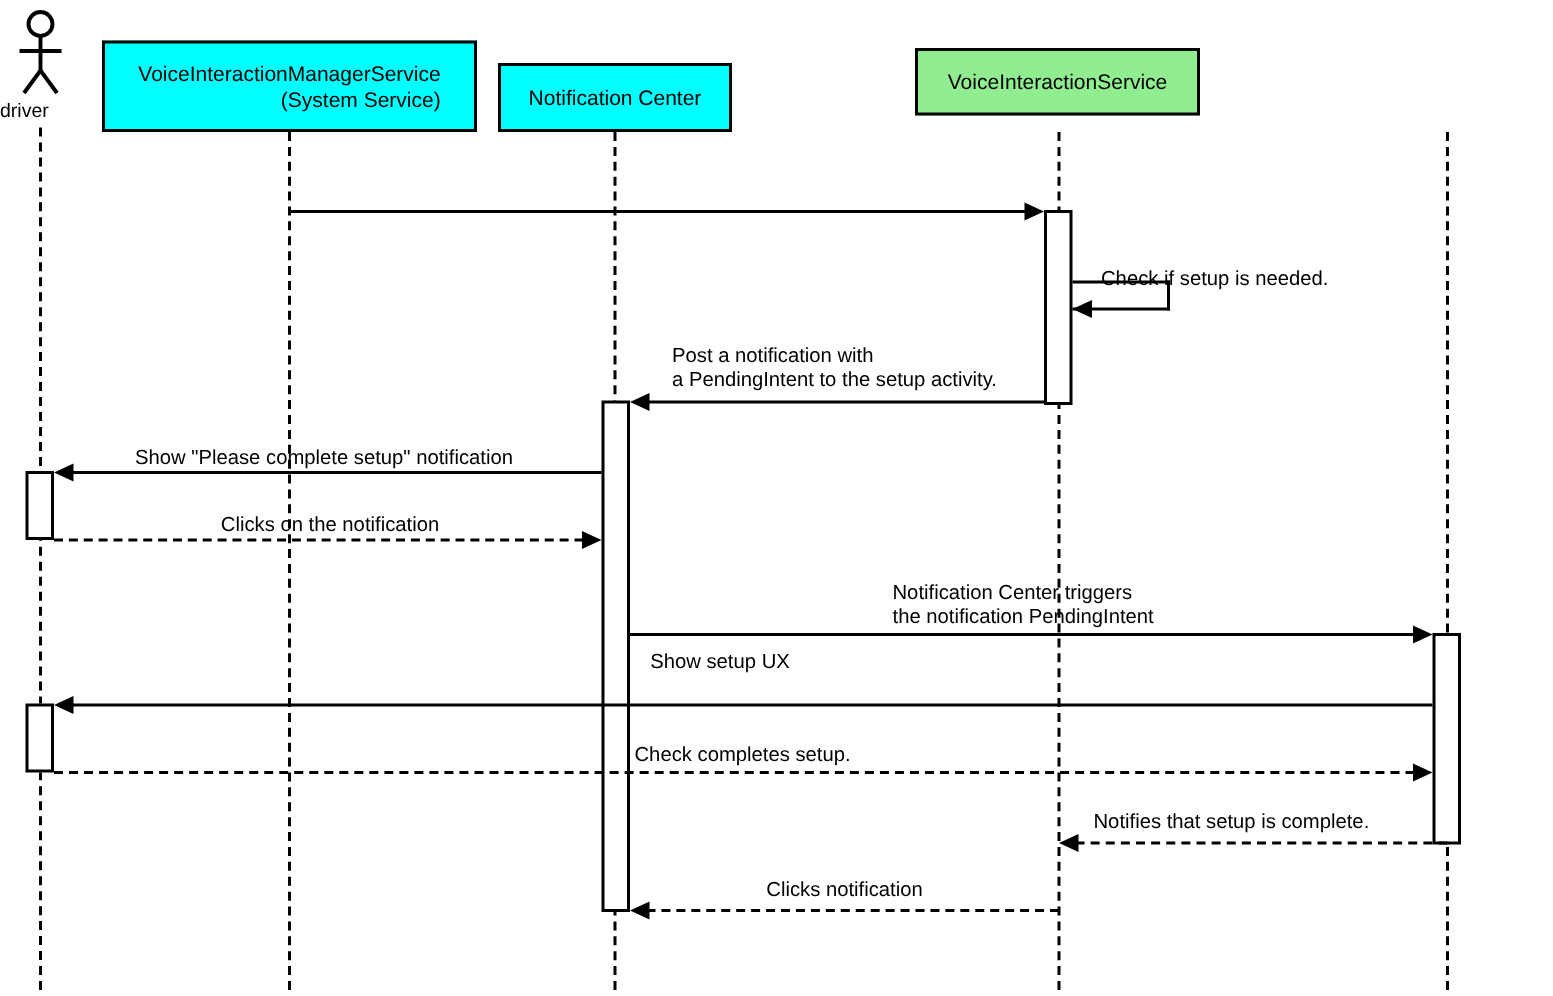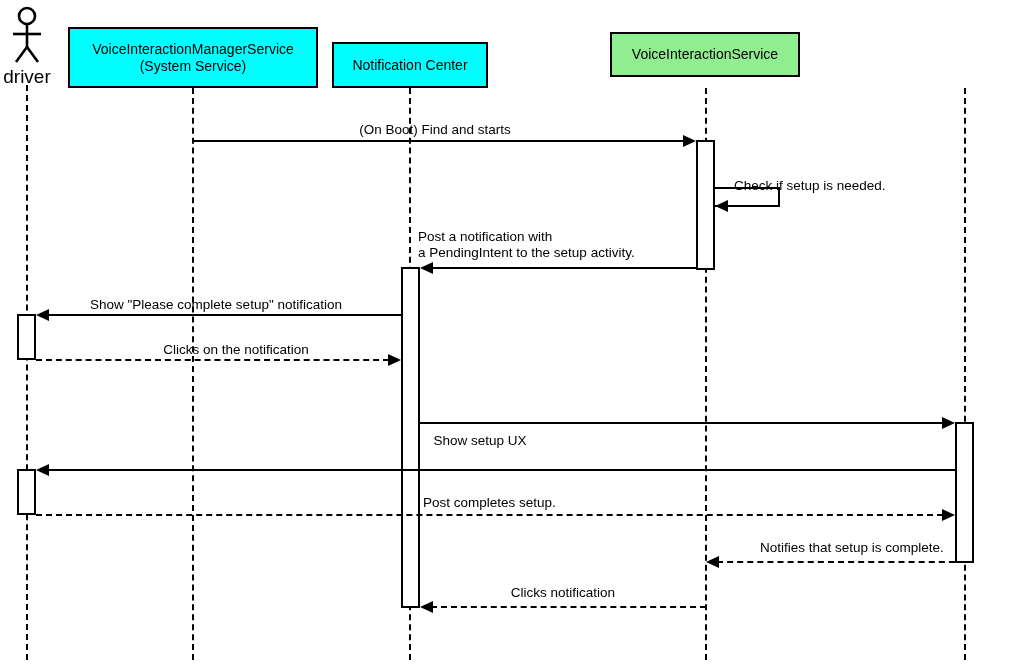--- a/index.html
+++ b/index.html
@@ -3,37 +3,37 @@
 <meta charset="utf-8">
 <style>
   html,body { margin:0; padding:0; background:#ffffff; }
   .canvas {
     position:relative; width:1035px; height:664px; background:#ffffff;
     font-family:"Liberation Sans", sans-serif; color:#000; overflow:hidden;
   }
   .lifeline { position:absolute; width:0; border-left:2px dashed #000; }
   .participant {
     position:absolute; border:2.5px solid #000; box-sizing:border-box;
-    display:flex; align-items:center; justify-content:center; text-align:center;
+    display:flex; align-items:center; justify-content:center; text-align:right;
     font-size:14px; line-height:17px; white-space:pre-line;
   }
   .participant.cyan  { background:#00ffff; }
   .participant.green { background:#90ee90; }
   .activation { position:absolute; background:#ffffff; border:2px solid #000; box-sizing:border-box; }
   .mline { position:absolute; height:0; border-top:2px solid #000; }
   .mline.dashed { border-top-style:dashed; }
   .selfmsg { position:absolute; border:2px solid #000; border-left:none; background:transparent; }
   .ah { position:absolute; width:0; height:0; border-top:6px solid transparent; border-bottom:6px solid transparent; }
   .ah.right { border-left:13px solid #000; }
   .ah.left  { border-right:13px solid #000; }
   .msg-label {
     position:absolute; font-size:13.5px; line-height:16px; white-space:pre-line;
   }
   .msg-label.center { text-align:center; }
-  .actor-label { position:absolute; font-size:19px; text-align:center; }
+  .actor-label { position:absolute; font-size:13px; }
   .actor-svg { position:absolute; }
 </style>
 </head>
 <body>
 
 <div class="canvas">
 
   <div class="lifeline" style="left:26px;top:85px;height:575px"></div>
   <div class="lifeline" style="left:192px;top:88px;height:572px"></div>
   <div class="lifeline" style="left:409px;top:88px;height:572px"></div>
@@ -59,53 +59,54 @@
   <div class="participant green" style="left:610px;top:32px;width:190px;height:45px">
     <span>VoiceInteractionService</span>
   </div>
 
   <div class="activation" style="left:696px;top:140px;width:19px;height:130px"></div>
   <div class="activation" style="left:401px;top:267px;width:19px;height:341px"></div>
   <div class="activation" style="left:17px;top:314px;width:19px;height:46px"></div>
   <div class="activation" style="left:17px;top:469px;width:19px;height:46px"></div>
   <div class="activation" style="left:955px;top:422px;width:19px;height:141px"></div>
 
-  <div class="msg-label center" style="left:335px;top:122px;width:200px">(On Boot) Find and starts</div>
   <div class="mline" style="left:193px;top:140px;width:495px"></div>
   <div class="ah right" style="left:683px;top:135px"></div>
 
   <div class="msg-label" style="left:734px;top:178px">Check if setup is needed.</div>
   <div class="selfmsg" style="left:715px;top:187px;width:63px;height:16px"></div>
   <div class="ah left" style="left:715px;top:200px"></div>
 
-  <div class="msg-label" style="left:418px;top:229px">Post a notification with
+  <div class="msg-label" style="left:448px;top:229px">Post a notification with
 a PendingIntent to the setup activity.</div>
   <div class="mline" style="left:431px;top:267px;width:265px"></div>
   <div class="ah left" style="left:420px;top:262px"></div>
 
   <div class="msg-label center" style="left:66px;top:297px;width:300px">Show "Please complete setup" notification</div>
   <div class="mline" style="left:47px;top:314px;width:354px"></div>
   <div class="ah left" style="left:36px;top:309px"></div>
 
-  <div class="msg-label center" style="left:136px;top:342px;width:200px">Clicks on the notification</div>
+  <div class="msg-label center" style="left:120px;top:342px;width:200px">Clicks on the notification</div>
   <div class="mline dashed" style="left:36px;top:359px;width:353px"></div>
   <div class="ah right" style="left:388px;top:354px"></div>
 
+  <div class="msg-label" style="left:595px;top:387px">Notification Center triggers
+the notification PendingIntent</div>
   <div class="mline" style="left:420px;top:422px;width:523px"></div>
   <div class="ah right" style="left:942px;top:417px"></div>
 
   <div class="msg-label center" style="left:420px;top:433px;width:120px">Show setup UX</div>
   <div class="mline" style="left:47px;top:469px;width:908px"></div>
   <div class="ah left" style="left:36px;top:464px"></div>
 
-  <div class="msg-label" style="left:423px;top:495px">Post completes setup.</div>
+  <div class="msg-label" style="left:423px;top:495px">Check completes setup.</div>
   <div class="mline dashed" style="left:36px;top:514px;width:907px"></div>
   <div class="ah right" style="left:942px;top:509px"></div>
 
-  <div class="msg-label" style="left:760px;top:540px">Notifies that setup is complete.</div>
+  <div class="msg-label" style="left:729px;top:540px">Notifies that setup is complete.</div>
   <div class="mline dashed" style="left:717px;top:561px;width:248px"></div>
   <div class="ah left" style="left:706px;top:556px"></div>
 
   <div class="msg-label center" style="left:503px;top:585px;width:120px">Clicks notification</div>
   <div class="mline dashed" style="left:431px;top:606px;width:275px"></div>
   <div class="ah left" style="left:420px;top:601px"></div>
 
 </div>
 
 </body></html>

